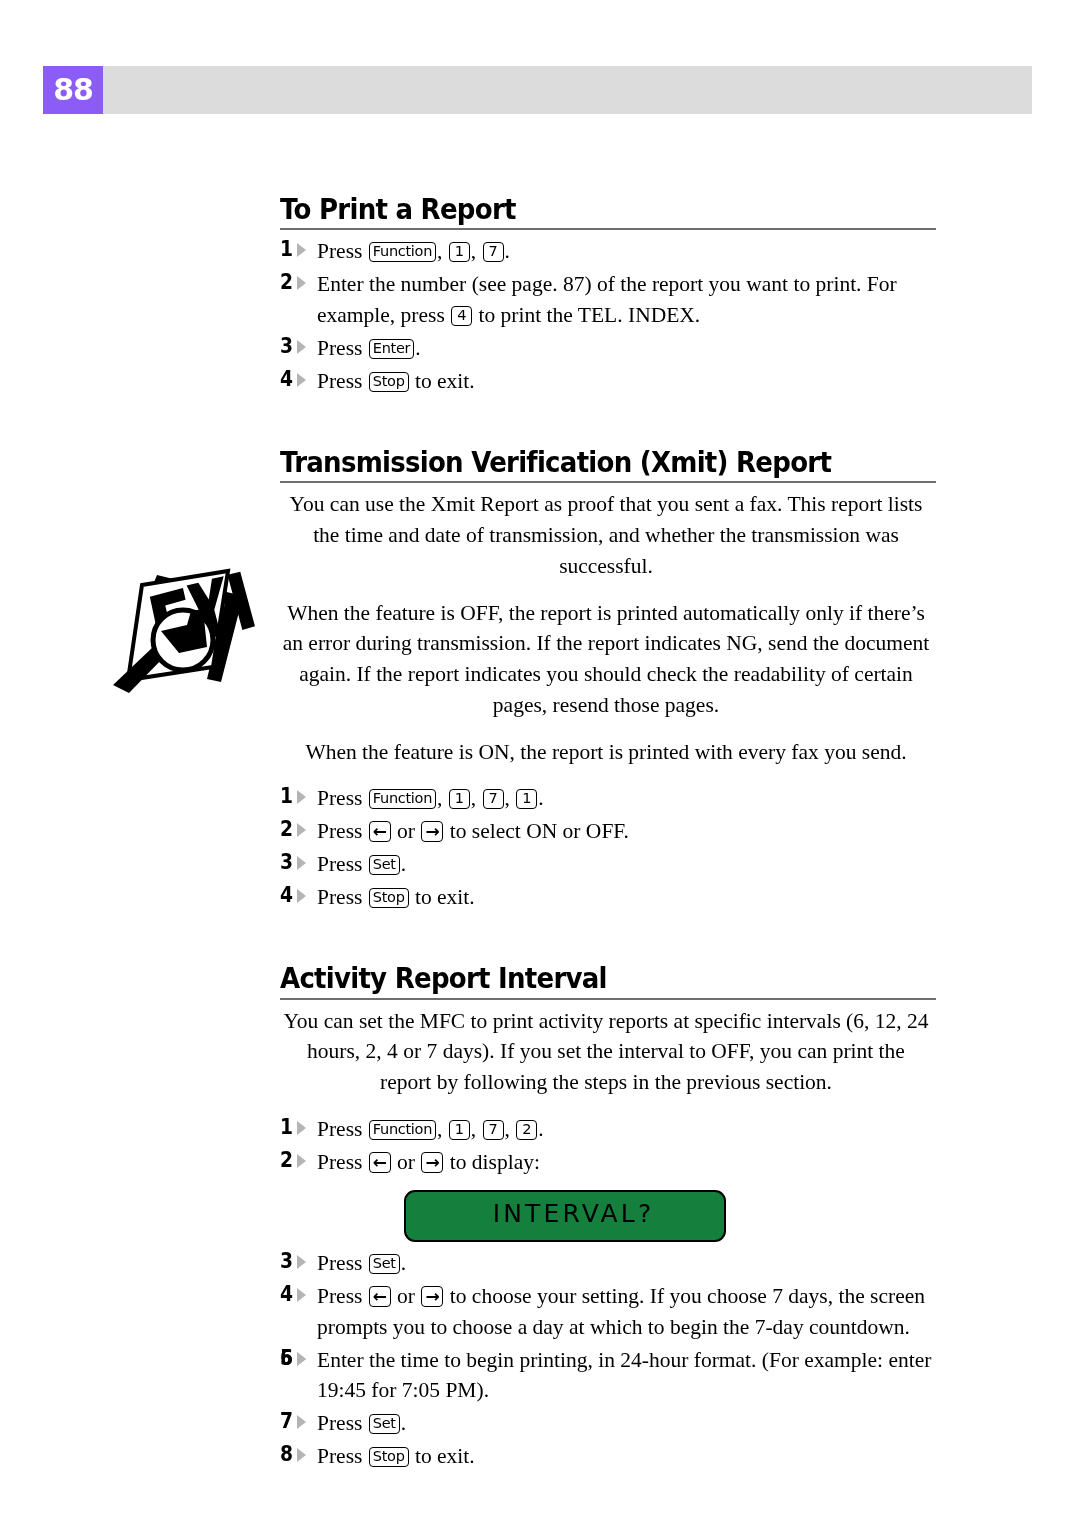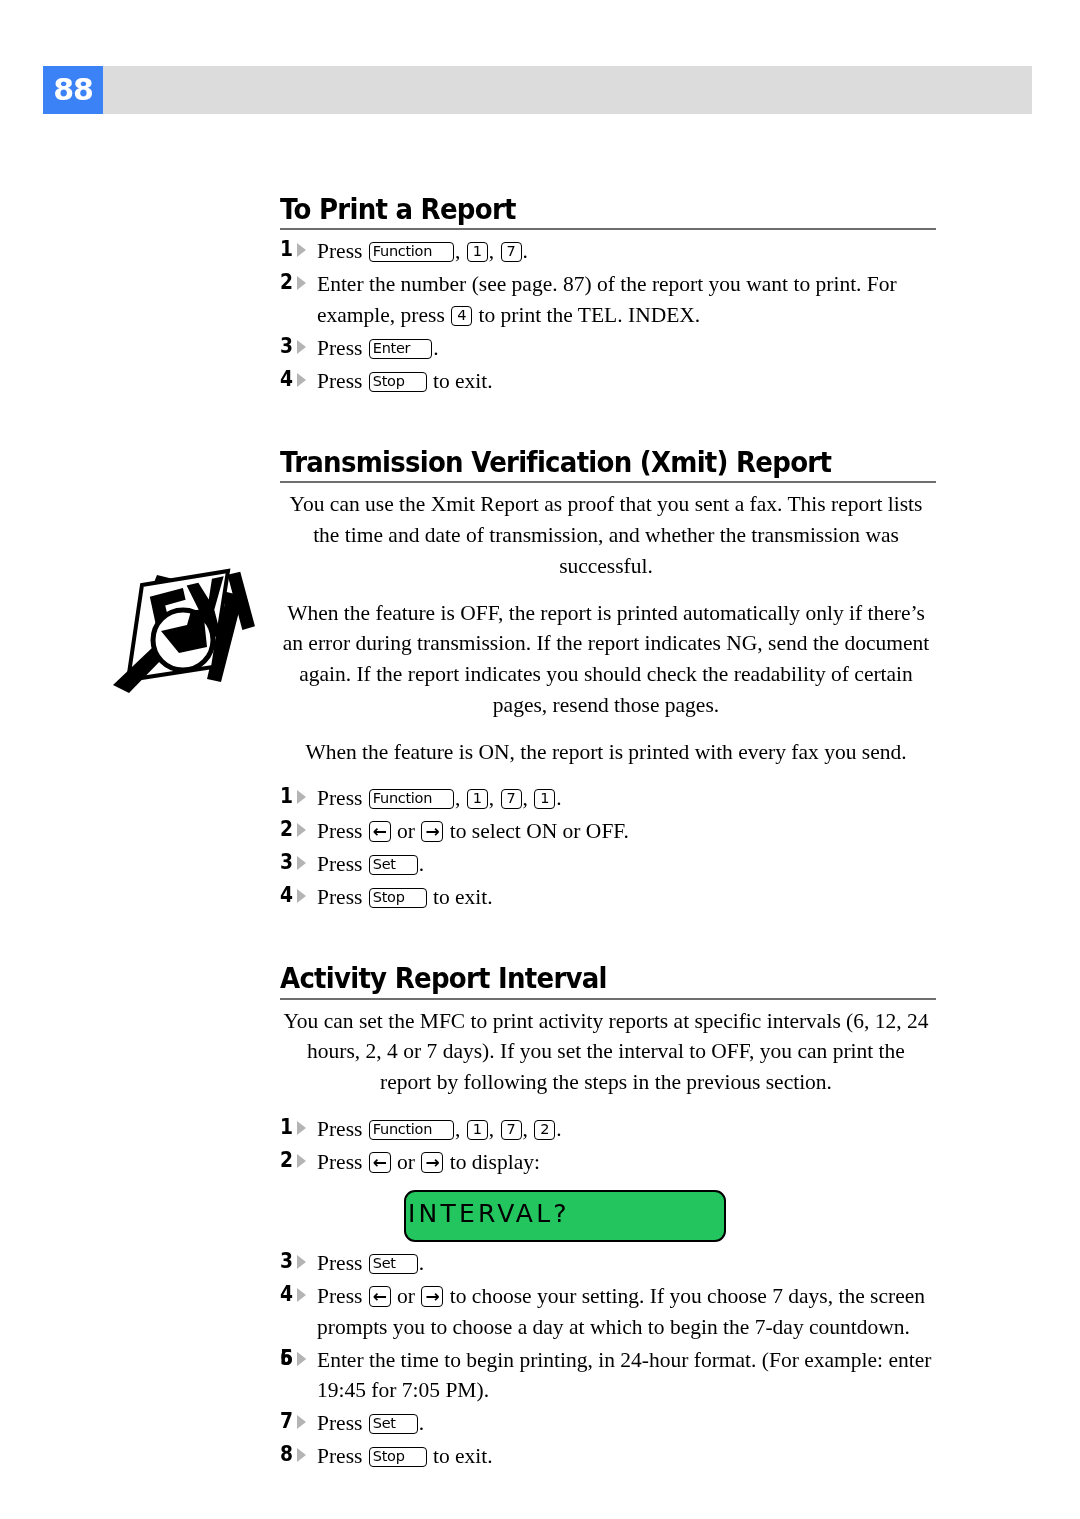--- a/index.html
+++ b/index.html
@@ -31,21 +31,21 @@
     width: 989px;
     height: 48px;
     background: #dcdcdc;
   }
   .page-number-box {
     position: absolute;
     left: 0;
     top: 0;
     width: 60px;
     height: 48px;
-    background: #3b82f6;
+    background: #8b5cf6;
     color: #ffffff;
     font-family: "DejaVu Sans", sans-serif;
     font-weight: bold;
     font-size: 30px;
     line-height: 48px;
     text-align: center;
     letter-spacing: -1px;
   }
   .chapter-label {
     position: absolute;
@@ -138,21 +138,21 @@
     border-top: 7px solid transparent;
     border-bottom: 7px solid transparent;
     border-left: 9px solid #b4b4b4;
   }
 
   
   .key {
     display: inline-block;
     border: 1.6px solid #000000;
     border-radius: 4px;
-    padding: 0px 21px 1px 3px;
+    padding: 0px 3px 1px 3px;
     margin: 0 1px;
     font-family: "DejaVu Sans", sans-serif;
     font-size: 14.5px;
     line-height: 17px;
     vertical-align: 2px;
     letter-spacing: -0.3px;
     background: #ffffff;
     white-space: nowrap;
   }
   .key.num {
@@ -171,27 +171,28 @@
   
   .lcd-wrap {
     margin: 12px 0 6px 124px;
   }
   .lcd {
     width: 322px;
     height: 52px;
     border: 2.5px solid #000000;
     border-radius: 11px;
     box-sizing: border-box;
-    background: #22c55e;
+    background: #15803d;
     font-family: "DejaVu Sans", sans-serif;
     font-size: 25px;
     line-height: 44px;
     letter-spacing: 3.2px;
-    padding-left: 2px;
+    padding-left: 17px;
     color: #000000;
+    text-align: center;
   }
 
   
   .fyi-icon {
     position: absolute;
     left: 95px;
     top: 563px;
     width: 160px;
     height: 135px;
   }

